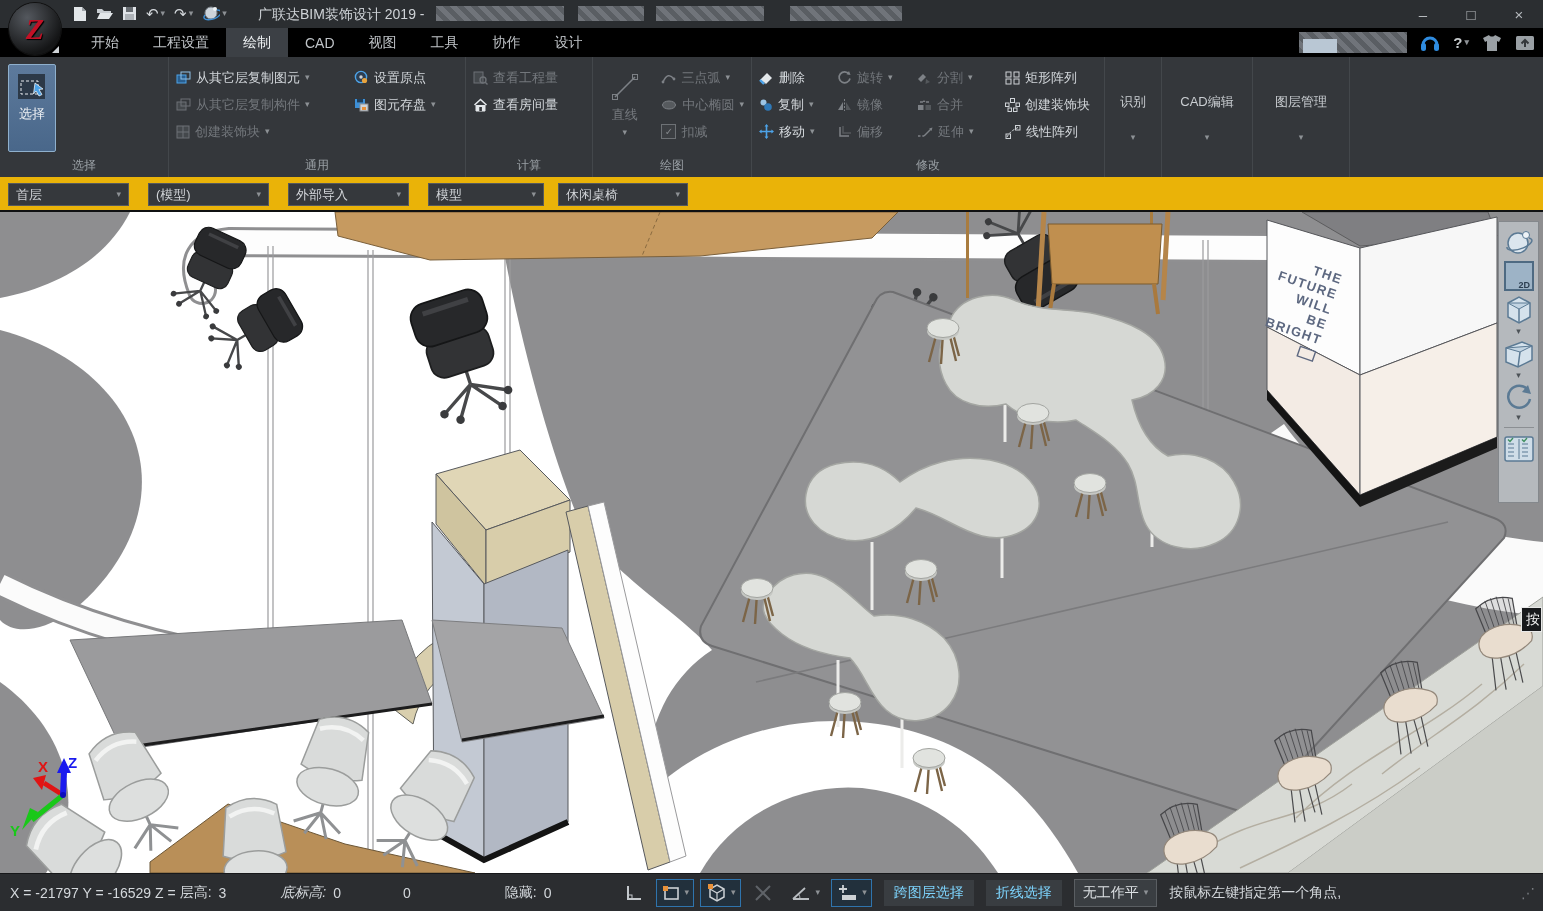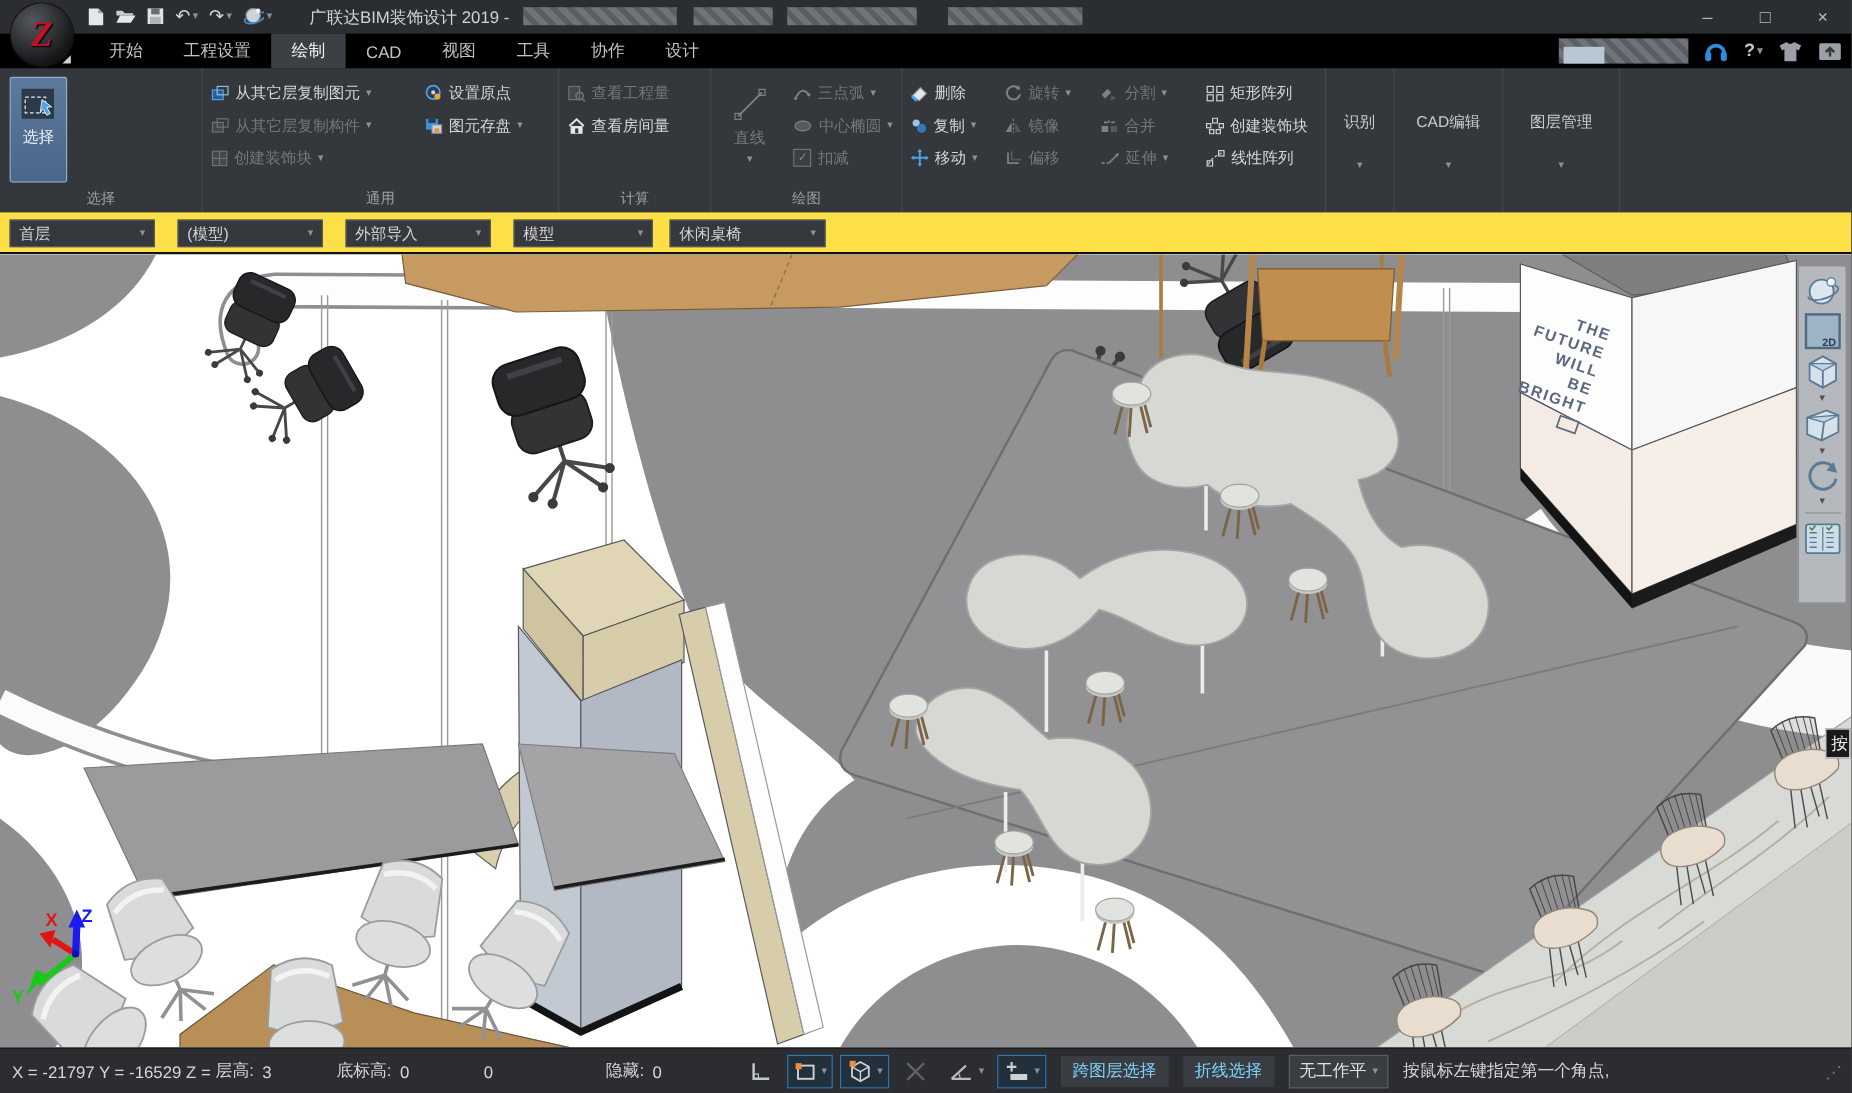--- a/index.html
+++ b/index.html
@@ -39,21 +39,21 @@
   .bigbtn.sel{background:linear-gradient(#5d7a9c,#49678a);border:1px solid #8fb0cd;}
   .bigbtn .blabel{font-size:13px;color:#eef1f4;}
   .bigbtn.dis .blabel{color:#75797e;}
   .gcol{display:flex;flex-direction:column;padding-top:7px;}
   .ri{display:flex;align-items:center;gap:5px;height:27px;padding:0 7px;font-size:13px;color:#d3d7db;white-space:nowrap;}
   .ri.dis{color:#73777c;}
   .ri svg{flex:0 0 auto;}
   .vbig{width:100%;display:flex;flex-direction:column;align-items:center;justify-content:center;gap:22px;color:#c9cdd1;font-size:13px;padding:0 10px;}
   .chk{width:13px;height:13px;border:1px solid #6d7175;background:#3b3e42;display:flex;align-items:center;justify-content:center;color:#83878b;font-size:10px;line-height:10px;}
   
-  .selrow{position:absolute;top:177px;left:0;width:1543px;height:35px;background:#fde047;border-bottom:2px solid #101112;box-sizing:border-box;}
+  .selrow{position:absolute;top:177px;left:0;width:1543px;height:35px;background:#eab308;border-bottom:2px solid #101112;box-sizing:border-box;}
   .combo{position:absolute;top:6px;height:23px;background:#35383c;border:1px solid #56595d;box-sizing:border-box;color:#d2d5d9;font-size:13px;display:flex;align-items:center;justify-content:space-between;padding:0 7px;}
   
   .viewport{position:absolute;top:212px;left:0;width:1543px;height:661px;background:#fff;overflow:hidden;}
   .scene{position:absolute;left:0;top:0;}
   .navbar{position:absolute;left:1498px;top:9px;width:41px;height:282px;background:#b5b9bd;border:1px solid #84888c;box-sizing:border-box;display:flex;flex-direction:column;align-items:center;padding-top:4px;}
   .navbar .nvi{margin:2px 0 0 0;}
   .navbar .ndd{color:#4c5257;font-size:9px;line-height:8px;margin:1px 0;}
   .navbar .nsep{width:30px;border-top:1px solid #8b8f93;margin:5px 0 3px;}
   .tooltip{position:absolute;left:1521px;top:395px;width:21px;height:25px;background:#17191b;border:1px solid #e9e9e9;color:#f2f2f2;font-size:14px;display:flex;align-items:center;padding-left:4px;box-sizing:border-box;}
   
@@ -387,20 +387,21 @@
           </div>
         <div class="ri">
             <svg width="16" height="14" viewBox="0 0 16 14">
               <path d="M2,12 C5,6 10,4 14,2" fill="none" stroke="#cfd3d7" stroke-dasharray="2.5 1.6"></path>
               <rect x="1" y="9" width="4.5" height="4.5" fill="none" stroke="#cfd3d7"></rect>
               <rect x="10.5" y="0.5" width="4.5" height="4.5" fill="none" stroke="#cfd3d7"></rect>
             </svg>
             <span>线性阵列</span>
           </div>
       </div>
+      <div class="glabel">修改</div>
     </div>
 
     <div class="grp" style="width:56px;">
       <div class="vbig">
           <span>识别</span>
           <span class="dd">▾</span>
         </div>
     </div>
     <div class="grp" style="width:90px;">
       <div class="vbig">
@@ -653,21 +654,21 @@
 
     <div class="tooltip">
         <span>按</span>
       </div>
   </div>
 
   <div class="statusbar">
     <span class="sb-text" style="margin-left:10px;">X = -21797 Y = -16529 Z =</span>
     <span class="sb-text" style="margin-left:4px;">层高:</span>
     <span class="sb-text sb-val">3</span>
-    <span class="sb-text" style="margin-left:54px;">底标高:</span>
+    <span class="sb-text" style="margin-left:54px;font-style:italic;">底标高:</span>
     <span class="sb-text sb-val">0</span>
     <span class="sb-text" style="margin-left:62px;">0</span>
     <span class="sb-text" style="margin-left:94px;">隐藏:</span>
     <span class="sb-text sb-val">0</span>
 
     <span class="tgl" style="margin-left:66px;">
         <svg width="22" height="20" viewBox="0 0 22 20">
           <path d="M5,3 V16 H18" fill="none" stroke="#c4c8cc" stroke-width="2"></path>
           <rect x="5" y="12" width="4" height="4" fill="none" stroke="#c4c8cc"></rect>
         </svg>

